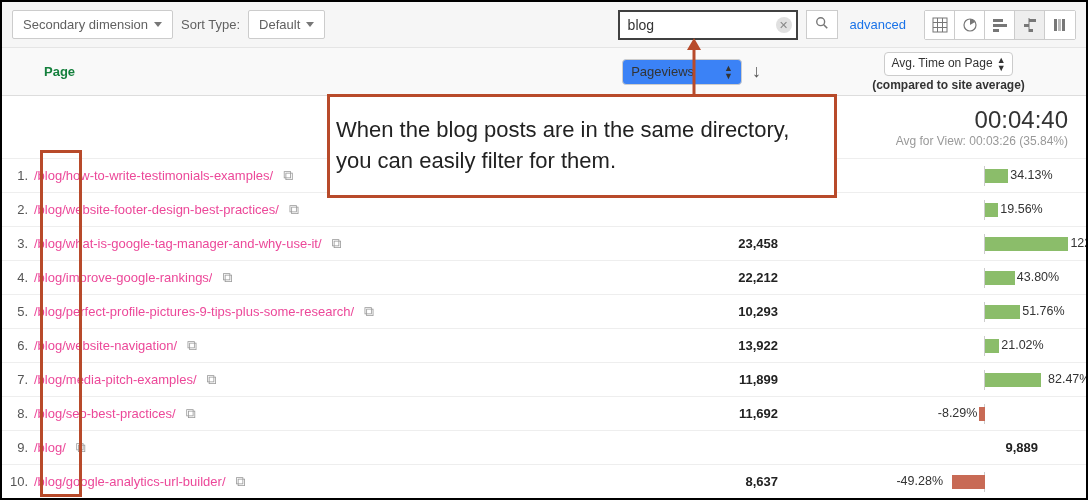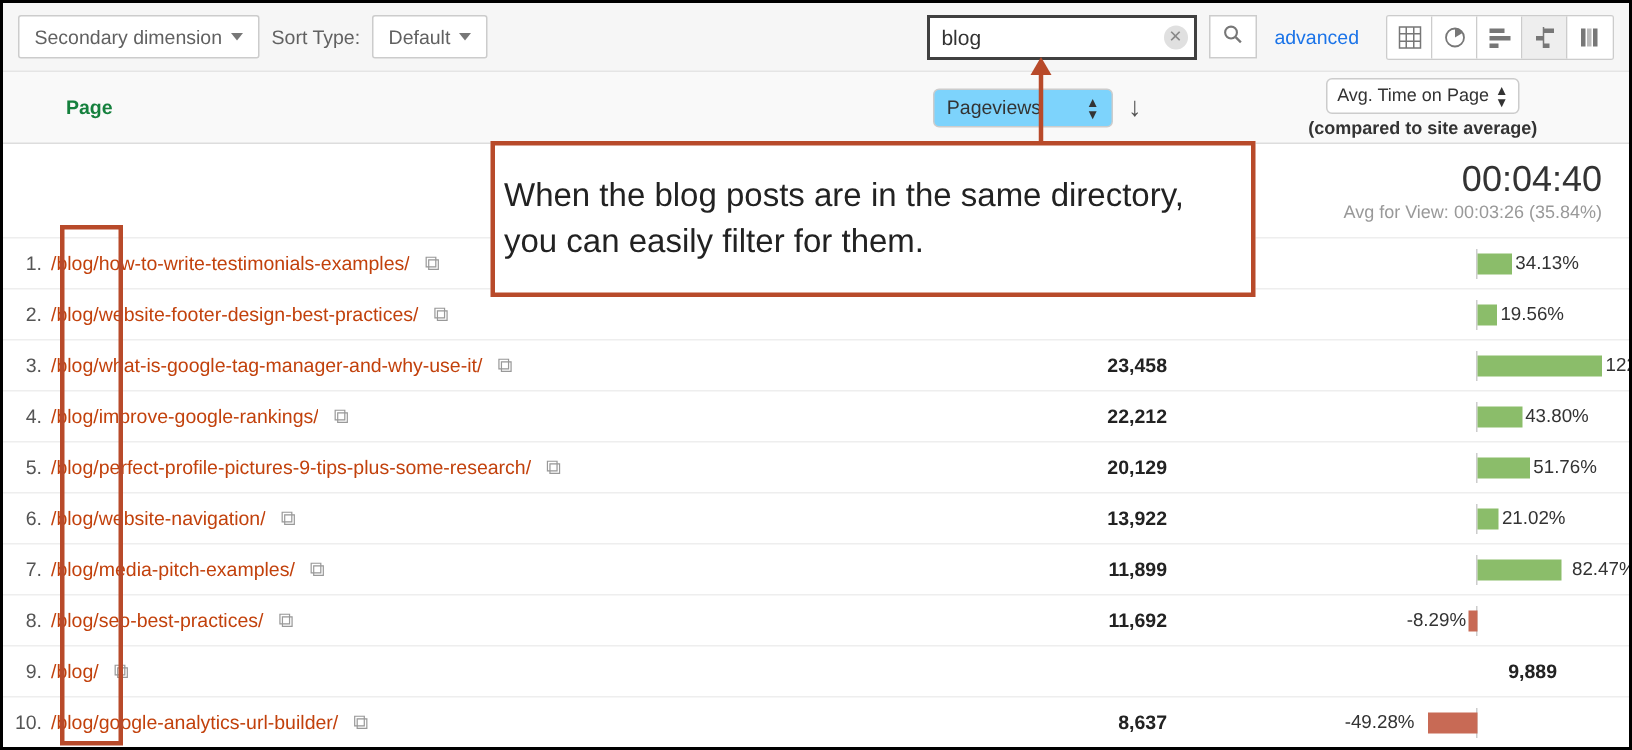--- a/index.html
+++ b/index.html
@@ -13,33 +13,33 @@
 .clear-x { position: absolute; right: 6px; top: 7px; width: 16px; height: 16px; border-radius: 50%; background: #e0e0e0; color: #888; font-size: 11px; line-height: 16px; text-align: center; cursor: pointer; }
 .searchbtn { border:1px solid #ccc; background:#fff; padding:5px 8px; cursor:pointer; }
 .mag { width:14px; height:14px; display:inline-block; }
 .advanced { color: #1a73e8; font-size: 13px; cursor: pointer; margin-left: 4px; }
 .viewbtns { display: flex; border: 1px solid #ccc; border-radius: 2px; margin-left: 10px; }
 .viewbtn { width: 30px; height: 28px; display:flex; align-items:center; justify-content:center; border-right:1px solid #ccc; background:#fff; cursor:pointer; color:#757575; }
 .viewbtn:last-child { border-right:none; }
 .viewbtn.active { background:#eee; }
 .headerrow { display:flex; align-items:center; background:#f9f9f9; border-bottom:1px solid #ddd; height:48px; padding: 4px 10px 4px 42px; }
 .colpage { font-weight: bold; color:#15803d; flex:1; }
-.metricselect { background:#7dd3fc; border:1px solid #ccc; border-radius:4px; padding:4px 8px; font-size:13px; display:flex; align-items:center; gap:30px; height:26px; }
+.metricselect { background:#3b82f6; border:1px solid #ccc; border-radius:4px; padding:4px 8px; font-size:13px; display:flex; align-items:center; gap:30px; height:26px; }
 .sortarrow { font-size:18px; color:#555; margin:0 60px 0 10px; }
 .rightcol { width:255px; text-align:center; }
 .avgsel { background:#fff; border:1px solid #ccc; border-radius:4px; padding:3px 6px; font-size:12px; display:inline-flex; align-items:flex-start; gap:4px; }
 .comparedto { font-weight:bold; font-size:12px; color:#333; margin-top:2px; }
 .summaryrow { display:flex; justify-content:flex-end; padding:10px 18px 10px 0; border-bottom:1px solid #eee; }
 .summaryblock { text-align:right; }
 .bigtime { font-size:24px; font-weight:300; color:#333; }
 .smalltime { font-size:12px; color:#999; }
 .datarow { display:flex; align-items:center; border-bottom:1px solid #eee; height:34px; padding-right:8px; }
 .rownum { width:32px; text-align:right; padding-right:6px; color:#555; font-size:13px; }
 .pagecell { flex:1; display:flex; align-items:center; gap:6px; min-width:0; }
-.pagelink { color:#c2410c; text-decoration:none; white-space:nowrap; overflow:hidden; text-overflow:ellipsis; }
+.pagelink { color:#ec4899; text-decoration:none; white-space:nowrap; overflow:hidden; text-overflow:ellipsis; }
 .extlink { color:#999; font-size:14px; flex-shrink:0; margin-left:4px; cursor:pointer; }
 .pvcell { width:160px; text-align:right; font-weight:bold; color:#222; padding-right:40px; }
 .barcell { width:260px; position:relative; height:20px; }
 .barzero { position:absolute; left:166px; top:0; bottom:0; width:1px; background:#ccc; }
 .barpos { position:absolute; left:167px; top:3px; height:14px; background:#8bbd6a; }
 .barneg { position:absolute; right:93px; top:3px; height:14px; background:#c86a55; }
 .pctlabel { position:absolute; top:2px; font-size:12.5px; color:#333; white-space:nowrap; }
 .annot-box1 { position:absolute; border:3px solid #b84a2a; z-index:5; }
 .annot-arrow { position:absolute; z-index:6; }
 .annot-text { position:absolute; background:#fff; border:3px solid #b84a2a; padding:18px 6px; font-size:22px; color:#222; line-height:1.4; z-index:7; font-family: Arial, Helvetica, sans-serif; }
@@ -186,21 +186,21 @@
         <div class="barpos" style="width: 29.784px;"></div>
         <div class="pctlabel" style="left: 198.784px;">43.80%</div>
       </div>
     </div>
     <div class="datarow">
       <div class="rownum">5.</div>
       <div class="pagecell">
         <a class="pagelink">/blog/perfect-profile-pictures-9-tips-plus-some-research/</a>
         <span class="extlink">⧉</span>
       </div>
-      <div class="pvcell">20,129</div>
+      <div class="pvcell">10,293</div>
       <div class="barcell">
         <div class="barzero"></div>
         <div class="barpos" style="width: 35.1968px;"></div>
         <div class="pctlabel" style="left: 204.197px;">51.76%</div>
       </div>
     </div>
     <div class="datarow">
       <div class="rownum">6.</div>
       <div class="pagecell">
         <a class="pagelink">/blog/website-navigation/</a>

